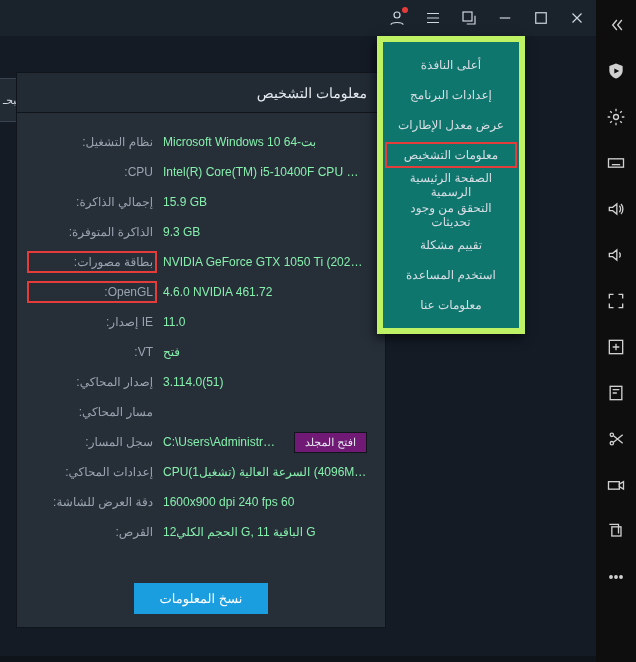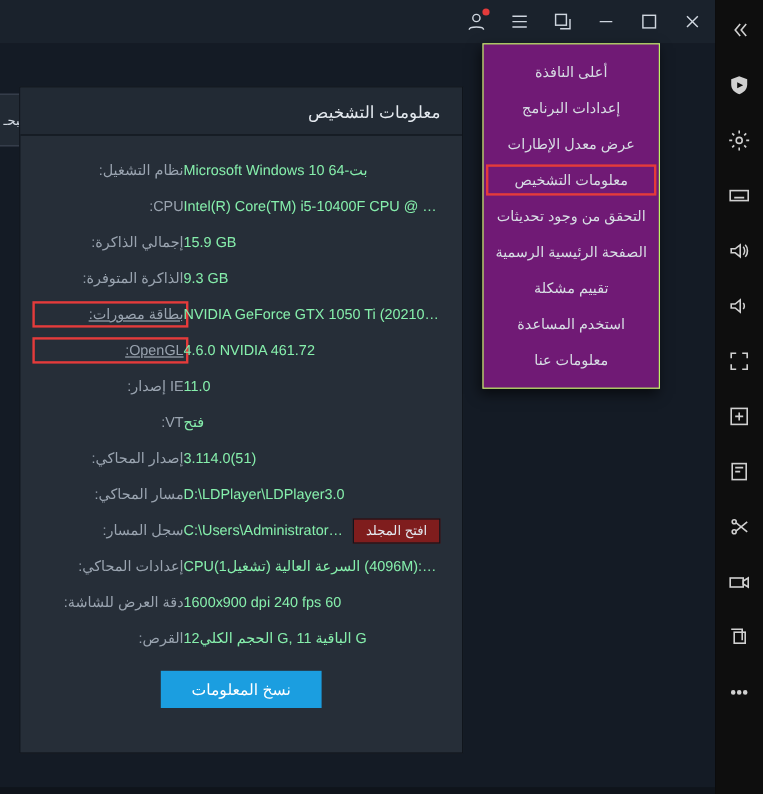--- a/index.html
+++ b/index.html
@@ -29,51 +29,51 @@
 
   
   .search-stub {
     position:absolute; left:0; top:78px; width:24px; height:44px;
     border:1px solid #3b4350; border-left:none; background:#222a34;
     display:flex; align-items:center; justify-content:center; color:#cfd6df; font-size:11px;
   }
 
   
   .menu {
-    position:absolute; top:36px; right:46px; width:148px;
-    background:#701a75; border:1px solid #bef264; padding:8px 0;
+    position:absolute; top:36px; right:71px; width:148px;
+    background:#0f766e; border:6px solid #bef264; padding:8px 0;
     box-shadow: -2px 4px 10px rgba(0,0,0,.6);
   }
   .menu .mi {
     height:30px; display:flex; align-items:center; justify-content:center;
     color:#d7dde4; font-size:12px; text-align:center; padding:0 6px;
   }
   .menu .mi.active { outline:2px solid #e43b3b; outline-offset:-4px; }
 
   
   .dialog {
     position:absolute; left:16px; top:72px; right:210px; bottom:34px;
     background:#262e38; border:1px solid #10151c;
   }
   .dialog-title {
     height:40px; display:flex; align-items:center; justify-content:flex-end;
     padding:0 18px; color:#e4e9ef; font-size:14px; border-bottom:1px solid #10151c;
     background:#222a34;
   }
   .rows { padding:14px 18px 10px 14px; }
-  .row { display:flex; align-items:center; height:30px; font-size:12px; }
+  .row { display:flex; align-items:center; height:30px; gap:10px; font-size:12px; }
   .row .lab { width:122px; text-align:right; color:#9aa4b0; direction:rtl; }
   .row .val { color:#86efac; flex:1; white-space:nowrap; overflow:hidden; text-overflow:ellipsis;}
   .row .open-btn {
-    background:#7f1d1d; color:#e4e9ef; border:1px solid #10151c; font-size:11px;
+    background:#701a75; color:#e4e9ef; border:1px solid #10151c; font-size:11px;
     padding:3px 10px; margin-left:8px; direction:rtl;
   }
-  .highlight { outline:2px solid #e43b3b; outline-offset:2px;text-decoration:underline; }
+  .highlight { outline:2px solid #e43b3b; outline-offset:2px; }
   .copy-btn {
-    display:block; margin:2px auto 0; background:#1b9ee0; color:#fff;
+    display:block; margin:26px auto 0; background:#1b9ee0; color:#fff;
     border:none; font-size:13px; padding:8px 26px; direction:rtl;
   }
 
   .bottom-line { position:absolute; left:0; right:0; bottom:0; height:6px; background:#0f141b; }
 </style>
 </head>
 <body>
 
 <div class="app-surface">
 
@@ -149,21 +149,20 @@
         <div class="row">
           <div class="lab">VT:</div>
           <div class="val">فتح</div>
         </div>
         <div class="row">
           <div class="lab">إصدار المحاكي:</div>
           <div class="val">3.114.0(51)</div>
         </div>
         <div class="row">
           <div class="lab">مسار المحاكي:</div>
-          <div class="val">D:\LDPlayer\LDPlayer3.0</div>
         </div>
         <div class="row">
           <div class="lab">سجل المسار:</div>
           <div class="val">C:\Users\Administrator\AppData\Roami...</div>
           <button class="open-btn">افتح المجلد</button>
         </div>
         <div class="row">
           <div class="lab">إعدادات المحاكي:</div>
           <div class="val">CPU(1تشغيل) السرعة العالية (4096M):(نواة 4) الذاكرة</div>
         </div>
@@ -177,22 +176,22 @@
         </div>
       </div>
     <button class="copy-btn">نسخ المعلومات</button>
   </div>
 
   <div class="menu" id="menu">
       <div class="mi">أعلى النافذة</div>
       <div class="mi">إعدادات البرنامج</div>
       <div class="mi">عرض معدل الإطارات</div>
       <div class="mi active">معلومات التشخيص</div>
+      <div class="mi">الصفحة الرئيسية الرسمية</div>
       <div class="mi">التحقق من وجود تحديثات</div>
-      <div class="mi">الصفحة الرئيسية الرسمية</div>
       <div class="mi">تقييم مشكلة</div>
       <div class="mi">استخدم المساعدة</div>
       <div class="mi">معلومات عنا</div>
     </div>
 
   <div class="bottom-line"></div>
 </div>
 
 <div class="icon-rail" id="rail">
     <div class="ir">

